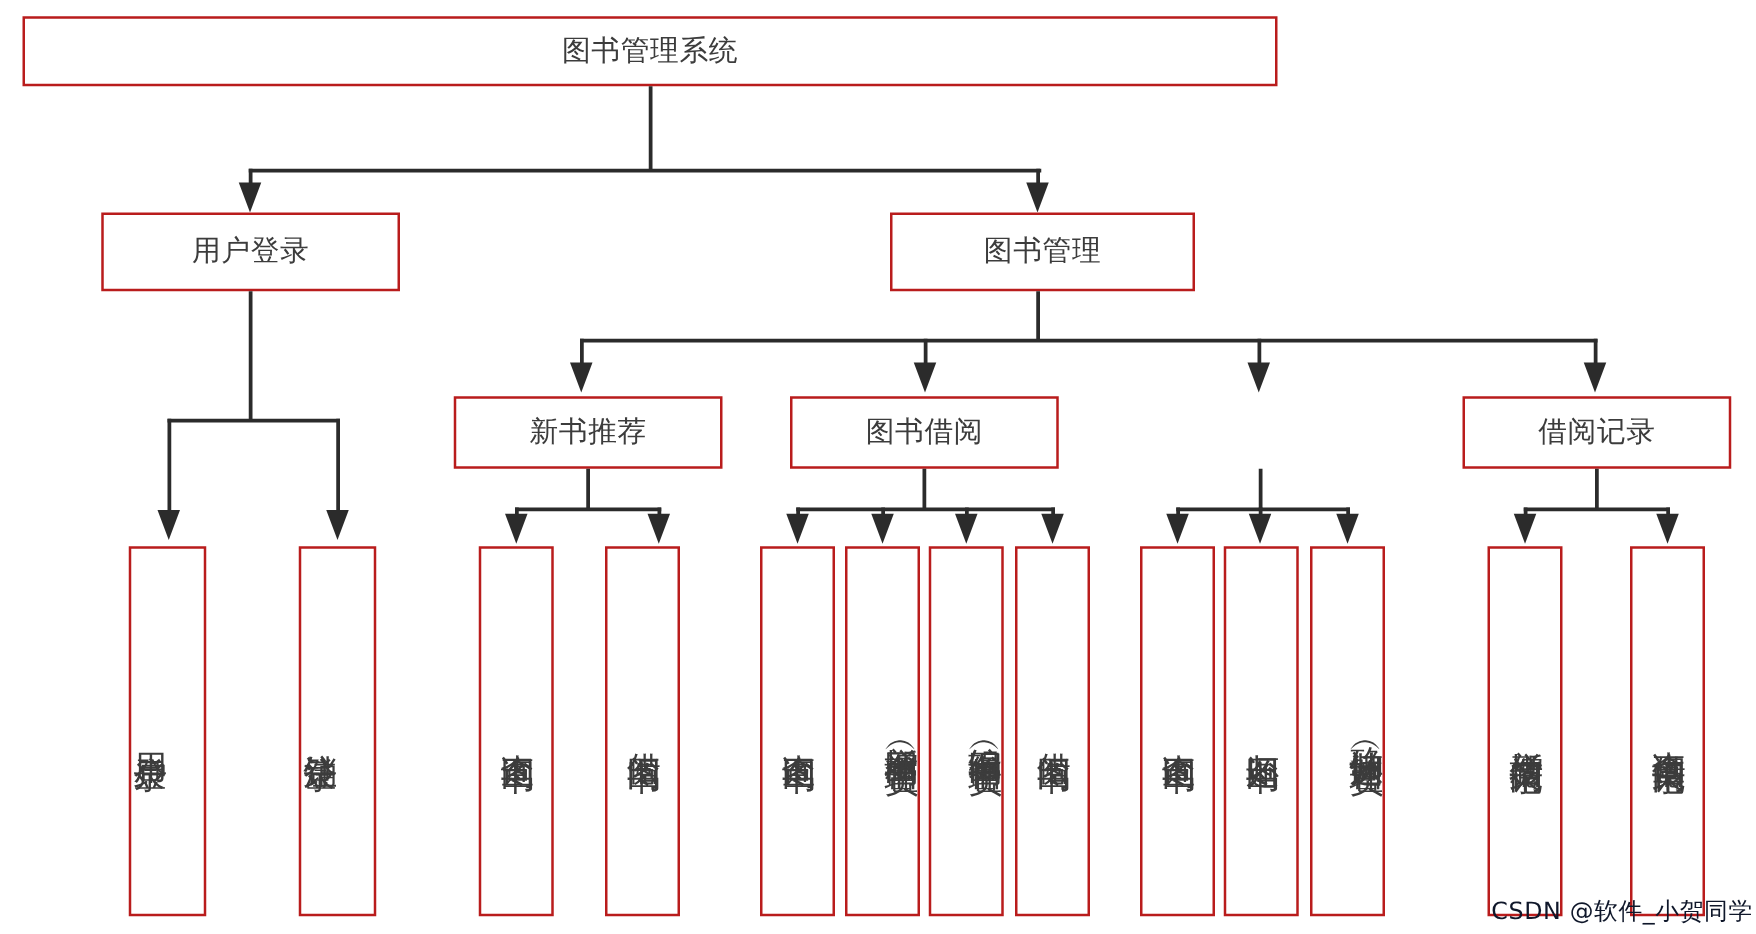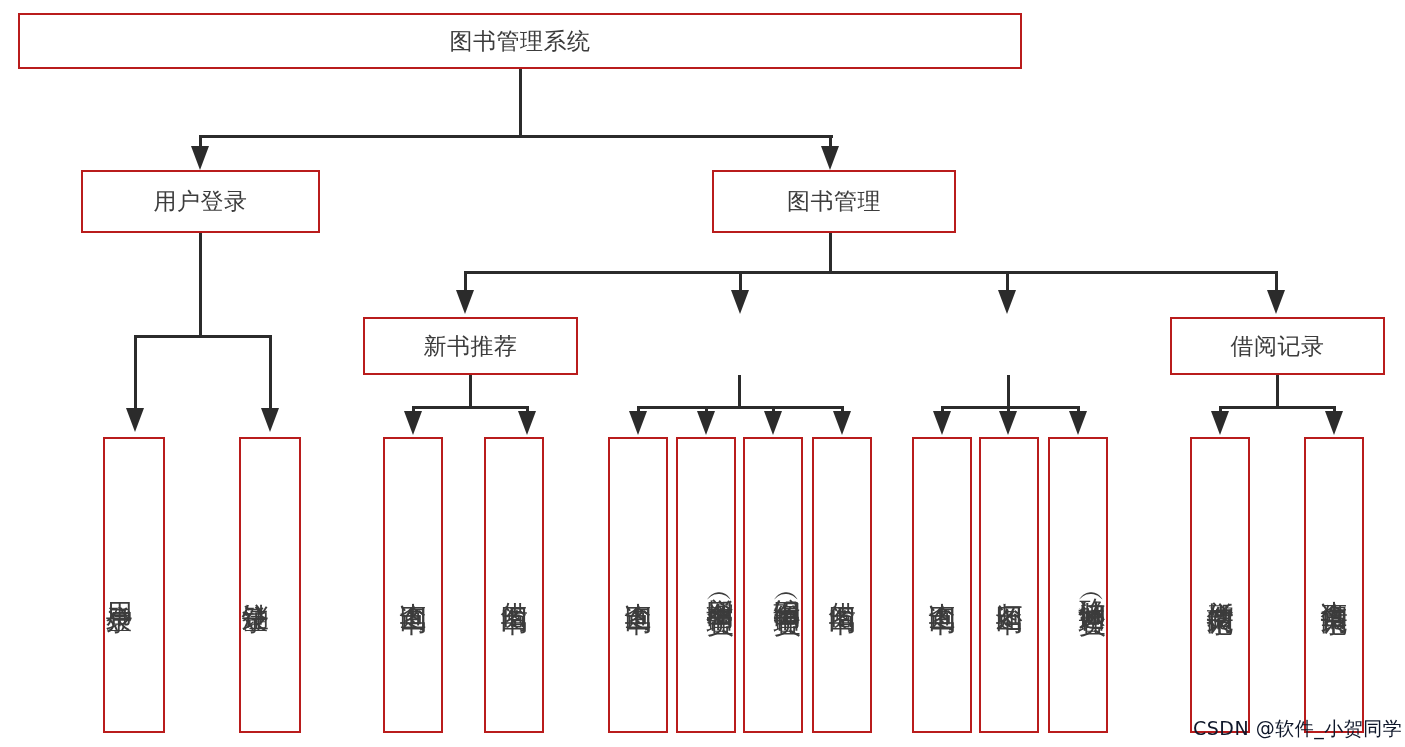--- a/index.html
+++ b/index.html
@@ -115,20 +115,21 @@
   <div class="arrow" style="left:731px; top:290px;"></div>
 
   <div class="vline" style="left:1006px; top:271px; width:3px; height:21px;"></div>
   <div class="arrow" style="left:998px; top:290px;"></div>
 
   <div class="vline" style="left:1275px; top:271px; width:3px; height:21px;"></div>
   <div class="arrow" style="left:1267px; top:290px;"></div>
 
   <div class="node h" style="left:363px; top:317px; width:215px; height:58px;">新书推荐</div>
 
+  <div class="node h" style="left:632px; top:317px; width:215px; height:58px;">图书借阅</div>
 
 
   <div class="node h" style="left:1170px; top:317px; width:215px; height:58px;">借阅记录</div>
 
   <div class="vline" style="left:469px; top:375px; width:3px; height:33px;"></div>
   <div class="hline" style="left:412px; top:406px; width:117px; height:3px;"></div>
   <div class="vline" style="left:412px; top:406px; width:3px; height:8px;"></div>
   <div class="arrow" style="left:404px; top:411px;"></div>
   <div class="vline" style="left:526px; top:406px; width:3px; height:8px;"></div>
   <div class="arrow" style="left:518px; top:411px;"></div>

